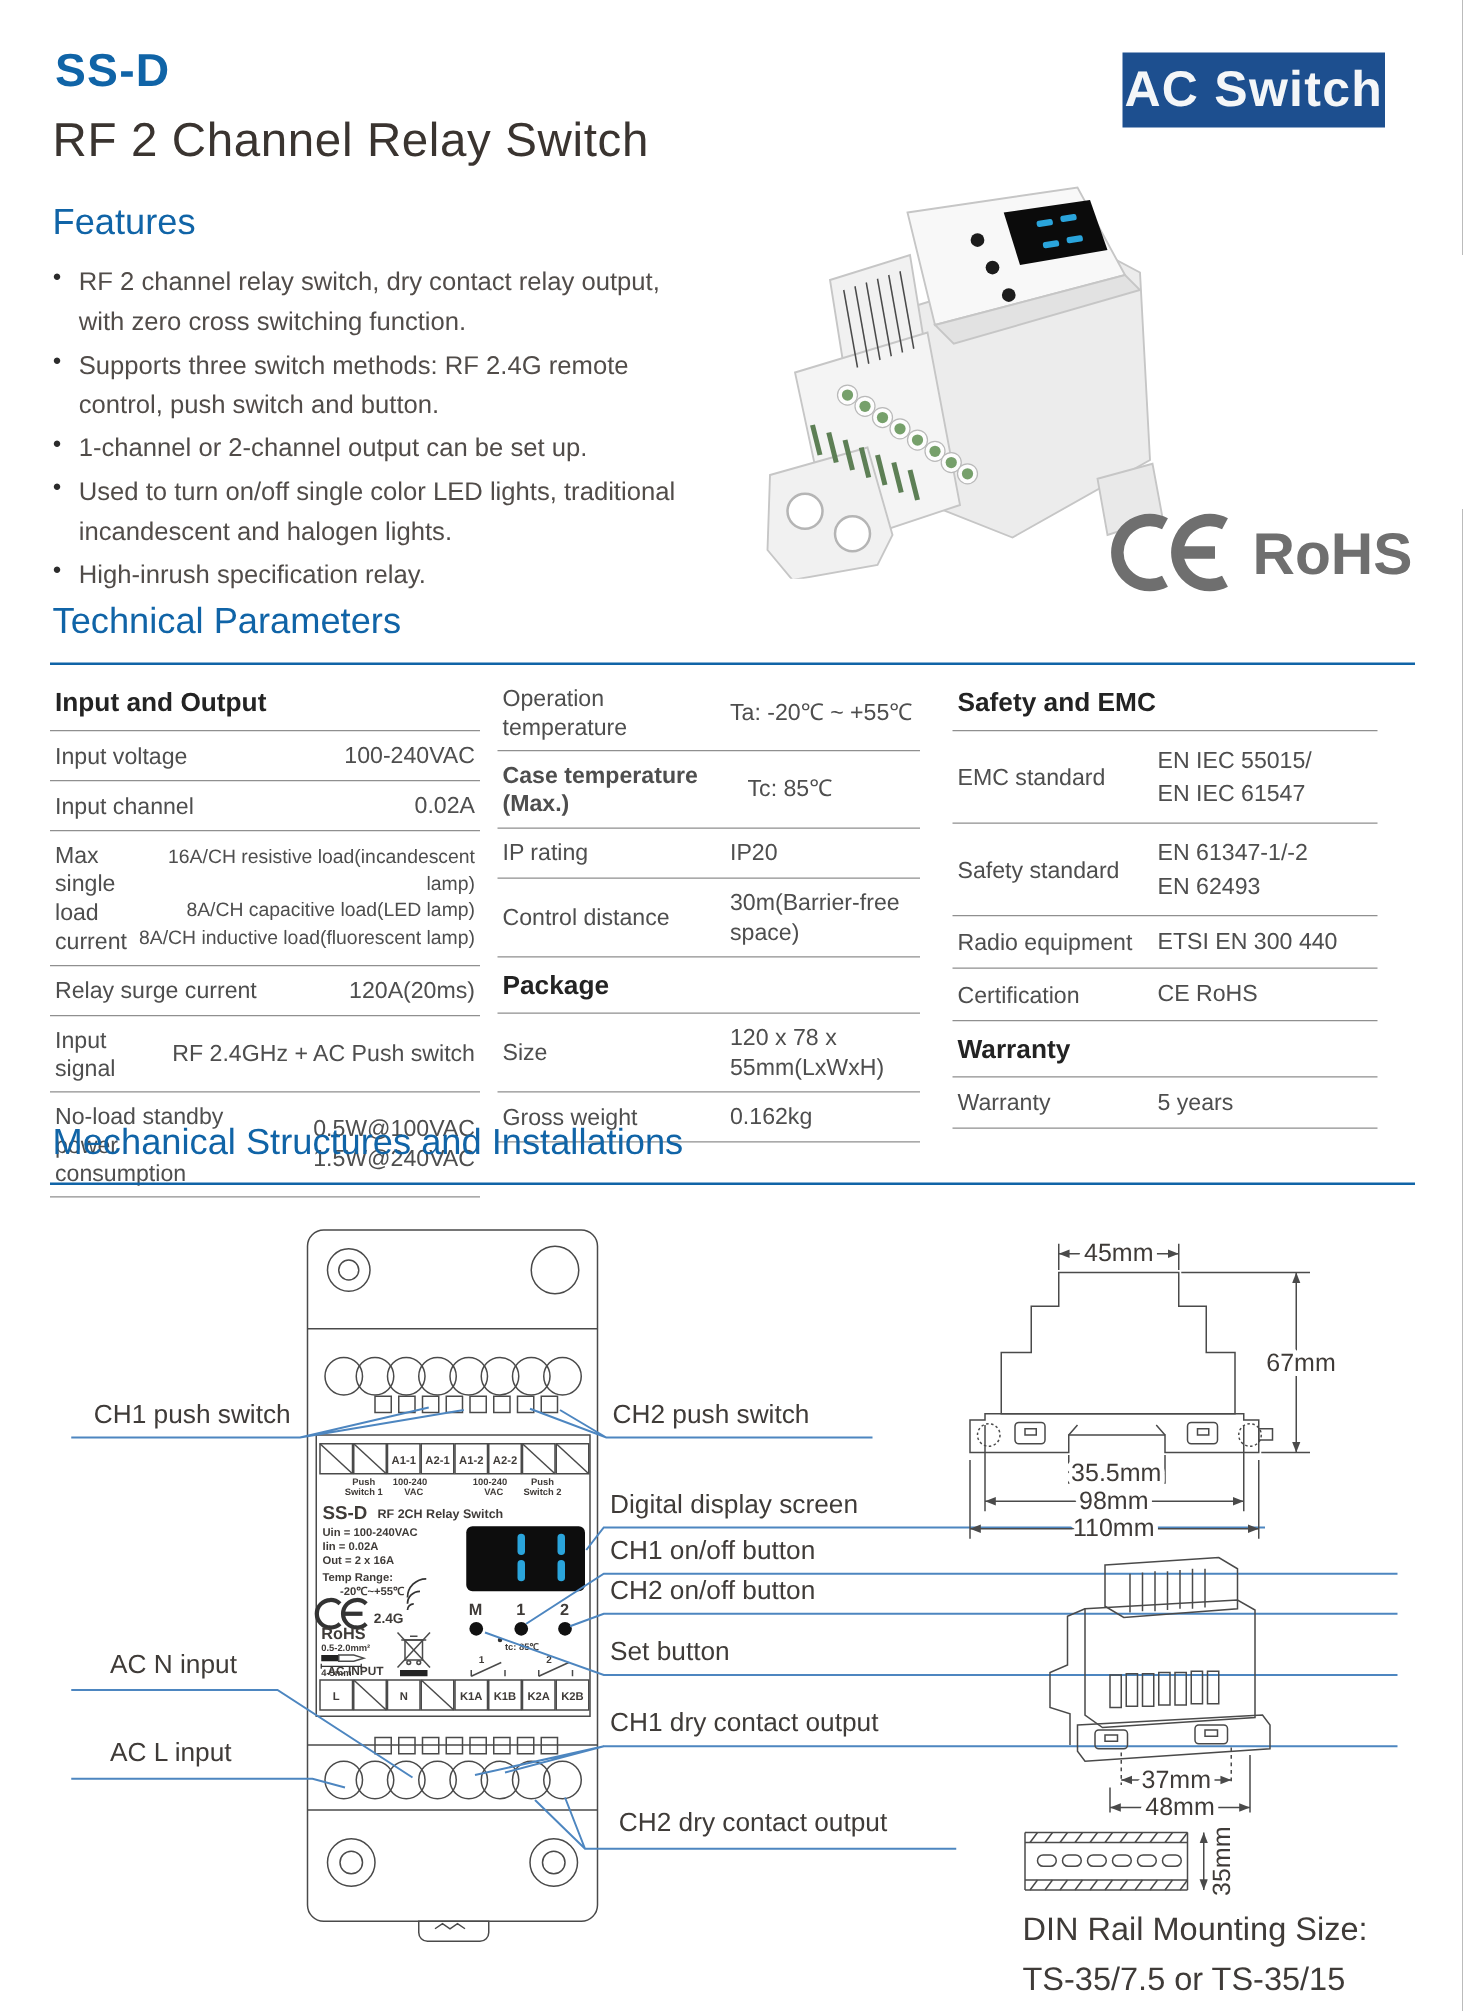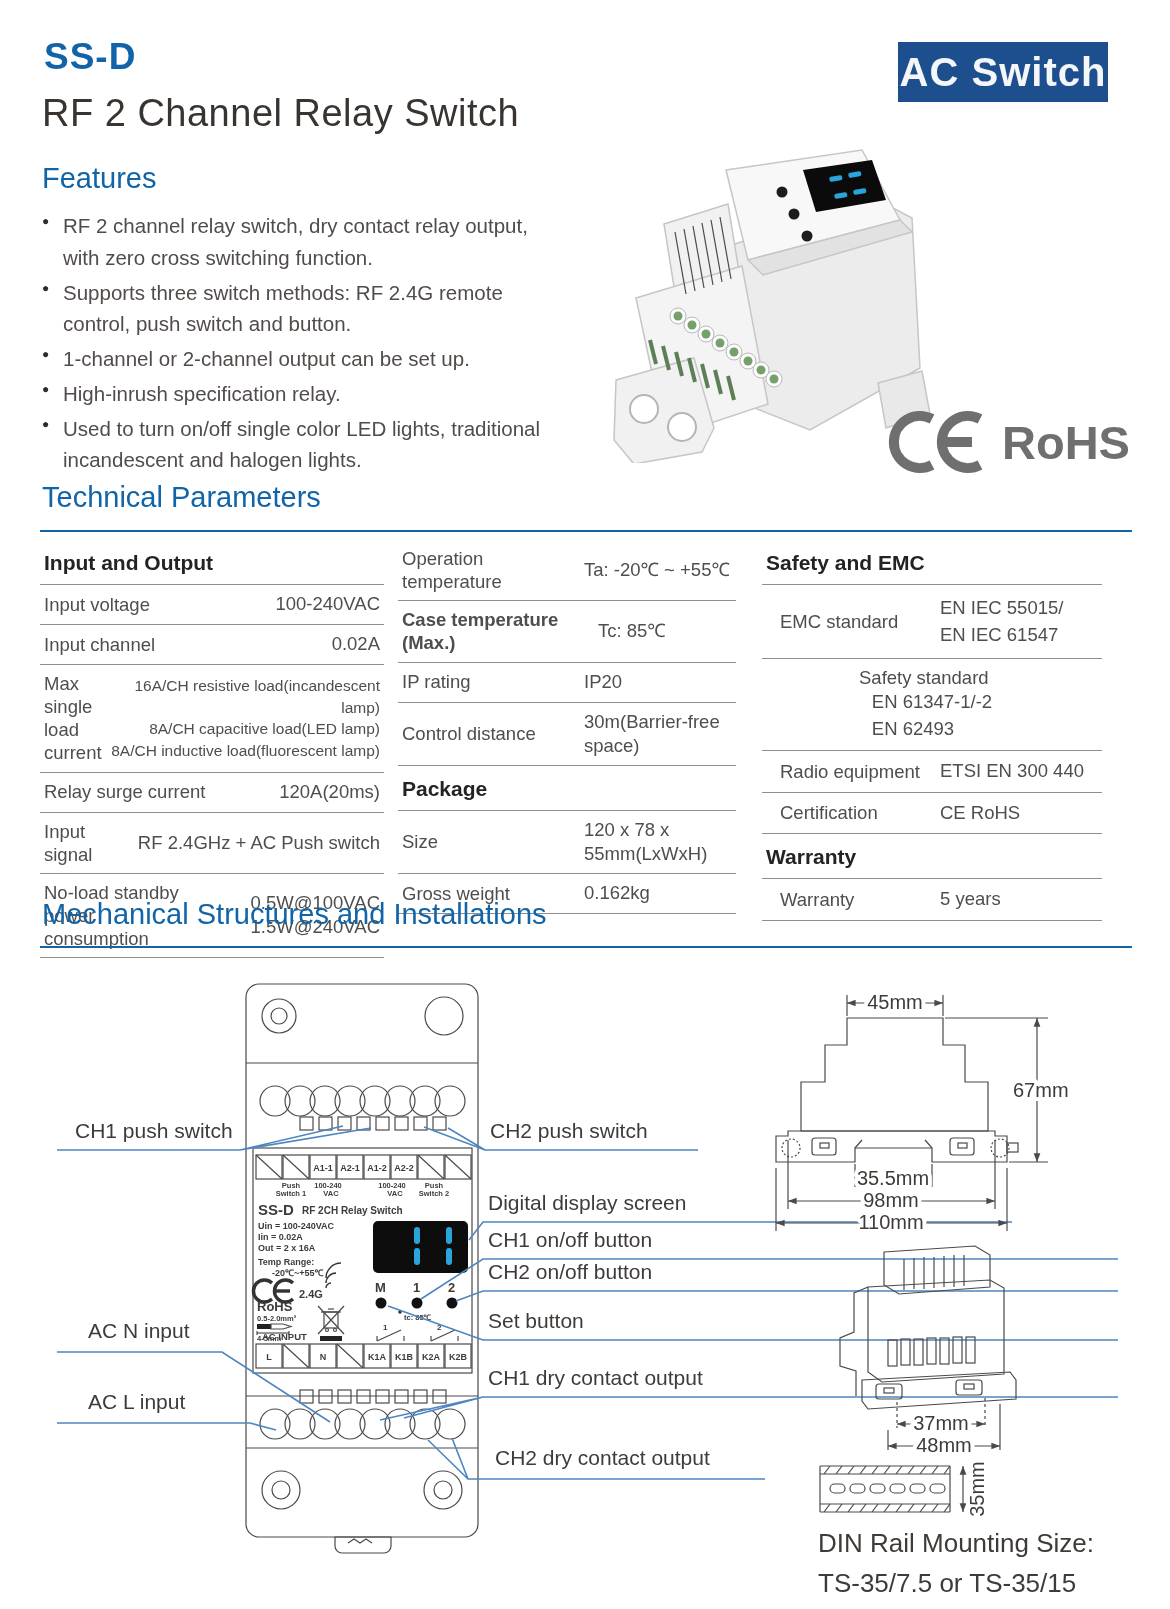--- a/index.html
+++ b/index.html
@@ -21,21 +21,21 @@
   .rule{position:absolute;height:2px;background:#1064a7;}
   .col{position:absolute;top:540px;}
   .sec-title{font-size:21px;font-weight:700;color:#232323;padding:11px 4px 9px;border-bottom:1px solid #8f8f8f;}
   .trow{display:flex;justify-content:space-between;align-items:center;border-bottom:1px solid #8f8f8f;
         padding:7px 4px;font-size:18.5px;color:#4e4e4e;min-height:40px;box-sizing:border-box;}
   .trow .lab{flex:1;line-height:1.25;}
   .trow .val{text-align:right;line-height:1.3;}
   .trow .small3{font-size:15.5px;text-align:right;line-height:1.4;color:#4e4e4e;}
   .c2 .lab{flex:none;width:182px;}
   .c2 .val{flex:1;text-align:left;}
-  .c3 .lab{flex:none;width:160px;margin-left:14px;}
+  .c3 .lab{flex:none;width:160px;}
   .c3 .val{flex:1;text-align:left;line-height:1.45;}
   .labwrap{max-width:150px;}
   
   .mechsvg{position:absolute;left:0;top:955px;}
   .mechsvg text{font-family:"Liberation Sans", sans-serif;fill:#3f3b38;}
   .lbl{font-size:21px;}
   .dimtxt{font-size:20px;fill:#3a3a3a;paint-order:stroke;stroke:#ffffff;stroke-width:8px;stroke-linejoin:round;}
   .ptxt{fill:#2e2e2e;}
   .thin{stroke:#4a4a4a;stroke-width:1.2;fill:none;}
   .leader{stroke:#4d86c0;stroke-width:1.6;fill:none;}
@@ -50,22 +50,22 @@
   <div class="model">SS-D</div>
   <div class="ptitle">RF 2 Channel Relay Switch</div>
   <div class="badge">AC Switch</div>
 
   <div class="feat-h">Features</div>
   <div class="features">
     <ul>
       <li>RF 2 channel relay switch, dry contact relay output, with zero cross switching function.</li>
       <li>Supports three switch methods: RF 2.4G remote control, push switch and button.</li>
       <li>1-channel or 2-channel output can be set up.</li>
+      <li>Used to turn on/off single color LED lights, traditional incandescent and halogen lights.</li>
       <li>High-inrush specification relay.</li>
-      <li>Used to turn on/off single color LED lights, traditional incandescent and halogen lights.</li>
     </ul>
   </div>
 
   <svg class="photo" width="370" height="335" viewBox="0 0 370 335">
     <g stroke="#c6c6c6" stroke-width="1.5">
 
       <path d="M150,118 L300,72 L334,90 L342,240 L232,302 L146,268 Z" fill="#ececec"></path>
 
       <path d="M148,42 L284,22 L322,92 L170,132 Z" fill="#f8f8f8"></path>
       <path d="M170,132 L322,92 L334,104 L185,147 Z" fill="#e2e2e2"></path>
@@ -220,21 +220,21 @@
 
   <div class="col c3" style="left:762px;width:340px;">
     <div class="sec-title">Safety and EMC</div>
     <div class="trow" style="min-height:74px;">
       <span class="lab">EMC standard</span>
       <span class="val">
         <span>EN IEC 55015/</span><br>
         <span>EN IEC 61547</span>
       </span>
     </div>
-    <div class="trow" style="min-height:74px;flex-direction:column;">
+    <div class="trow" style="min-height:74px;">
       <span class="lab">Safety standard</span>
       <span class="val">
         <span>EN 61347-1/-2</span><br>
         <span>EN 62493</span>
       </span>
     </div>
     <div class="trow">
       <span class="lab">Radio equipment</span>
       <span class="val">ETSI EN 300 440</span>
     </div>

